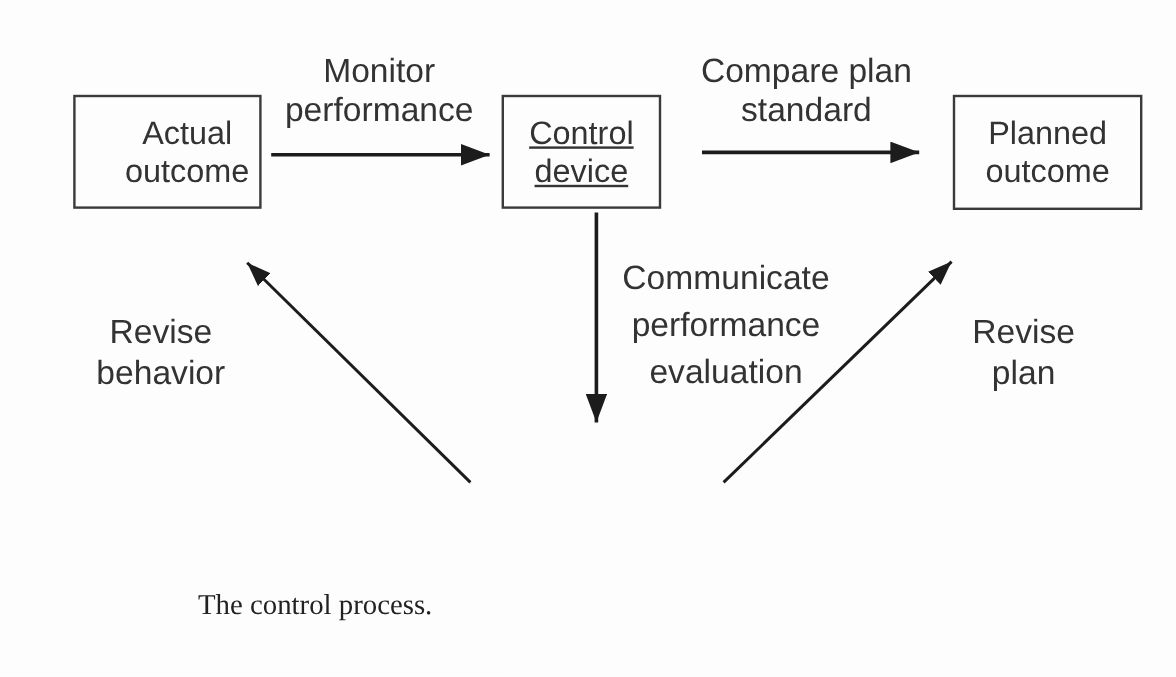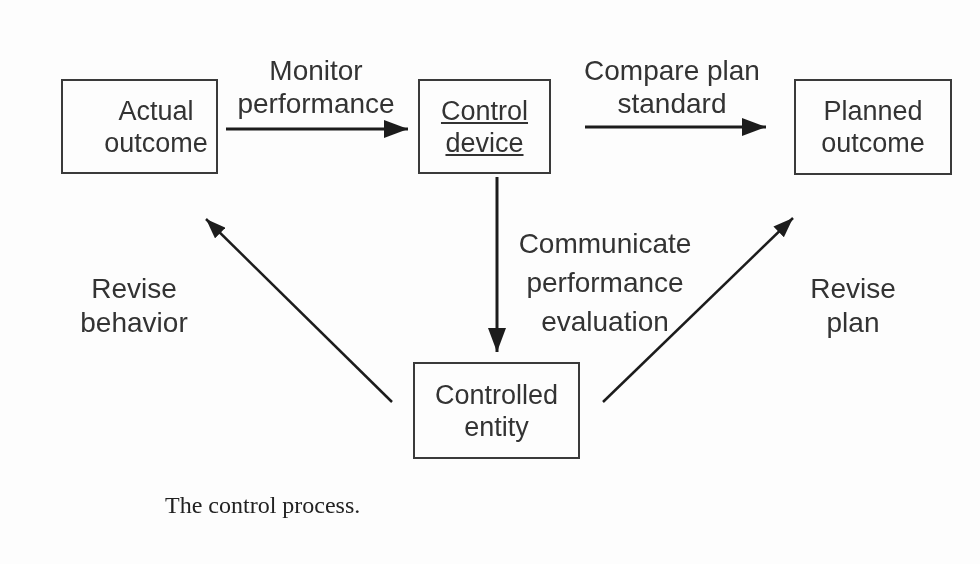--- a/index.html
+++ b/index.html
@@ -40,21 +40,20 @@
     color: #333333;
   }
   .edge-label {
     position: absolute;
     width: 220px;
     text-align: center;
     white-space: pre-line;
     font-size: 28px;
     line-height: 33px;
     color: #333333;
-    margin-top: 12px;
   }
   .box-actual     { left: 61px;  top: 79px;  width: 157px; height: 95px; padding-left: 33px; }
   .box-control    { left: 418px; top: 79px;  width: 133px; height: 95px; text-decoration: underline; }
   .box-planned    { left: 794px; top: 79px;  width: 158px; height: 96px; }
   .box-controlled { left: 413px; top: 362px; width: 167px; height: 97px; }
 
   .lbl-monitor     { left: 206px; top: 42px; }
   .lbl-compare     { left: 562px; top: 42px; }
   .lbl-communicate { left: 495px; top: 212px; line-height: 39px; }
   .lbl-revise-behavior { left: 24px;  top: 260px; line-height: 34px; }
@@ -95,24 +94,20 @@
   <div class="node-box box-control">
     <span class="node-label">Control
 device</span>
   </div>
 
   <div class="node-box box-planned">
     <span class="node-label">Planned
 outcome</span>
   </div>
 
-  <div class="node-box box-controlled">
-    <span class="node-label">Controlled
-entity</span>
-  </div>
 
   <div class="edge-label lbl-monitor">Monitor
 performance</div>
 
   <div class="edge-label lbl-compare">Compare plan
 standard</div>
 
   <div class="edge-label lbl-communicate">Communicate
 performance
 evaluation</div>

